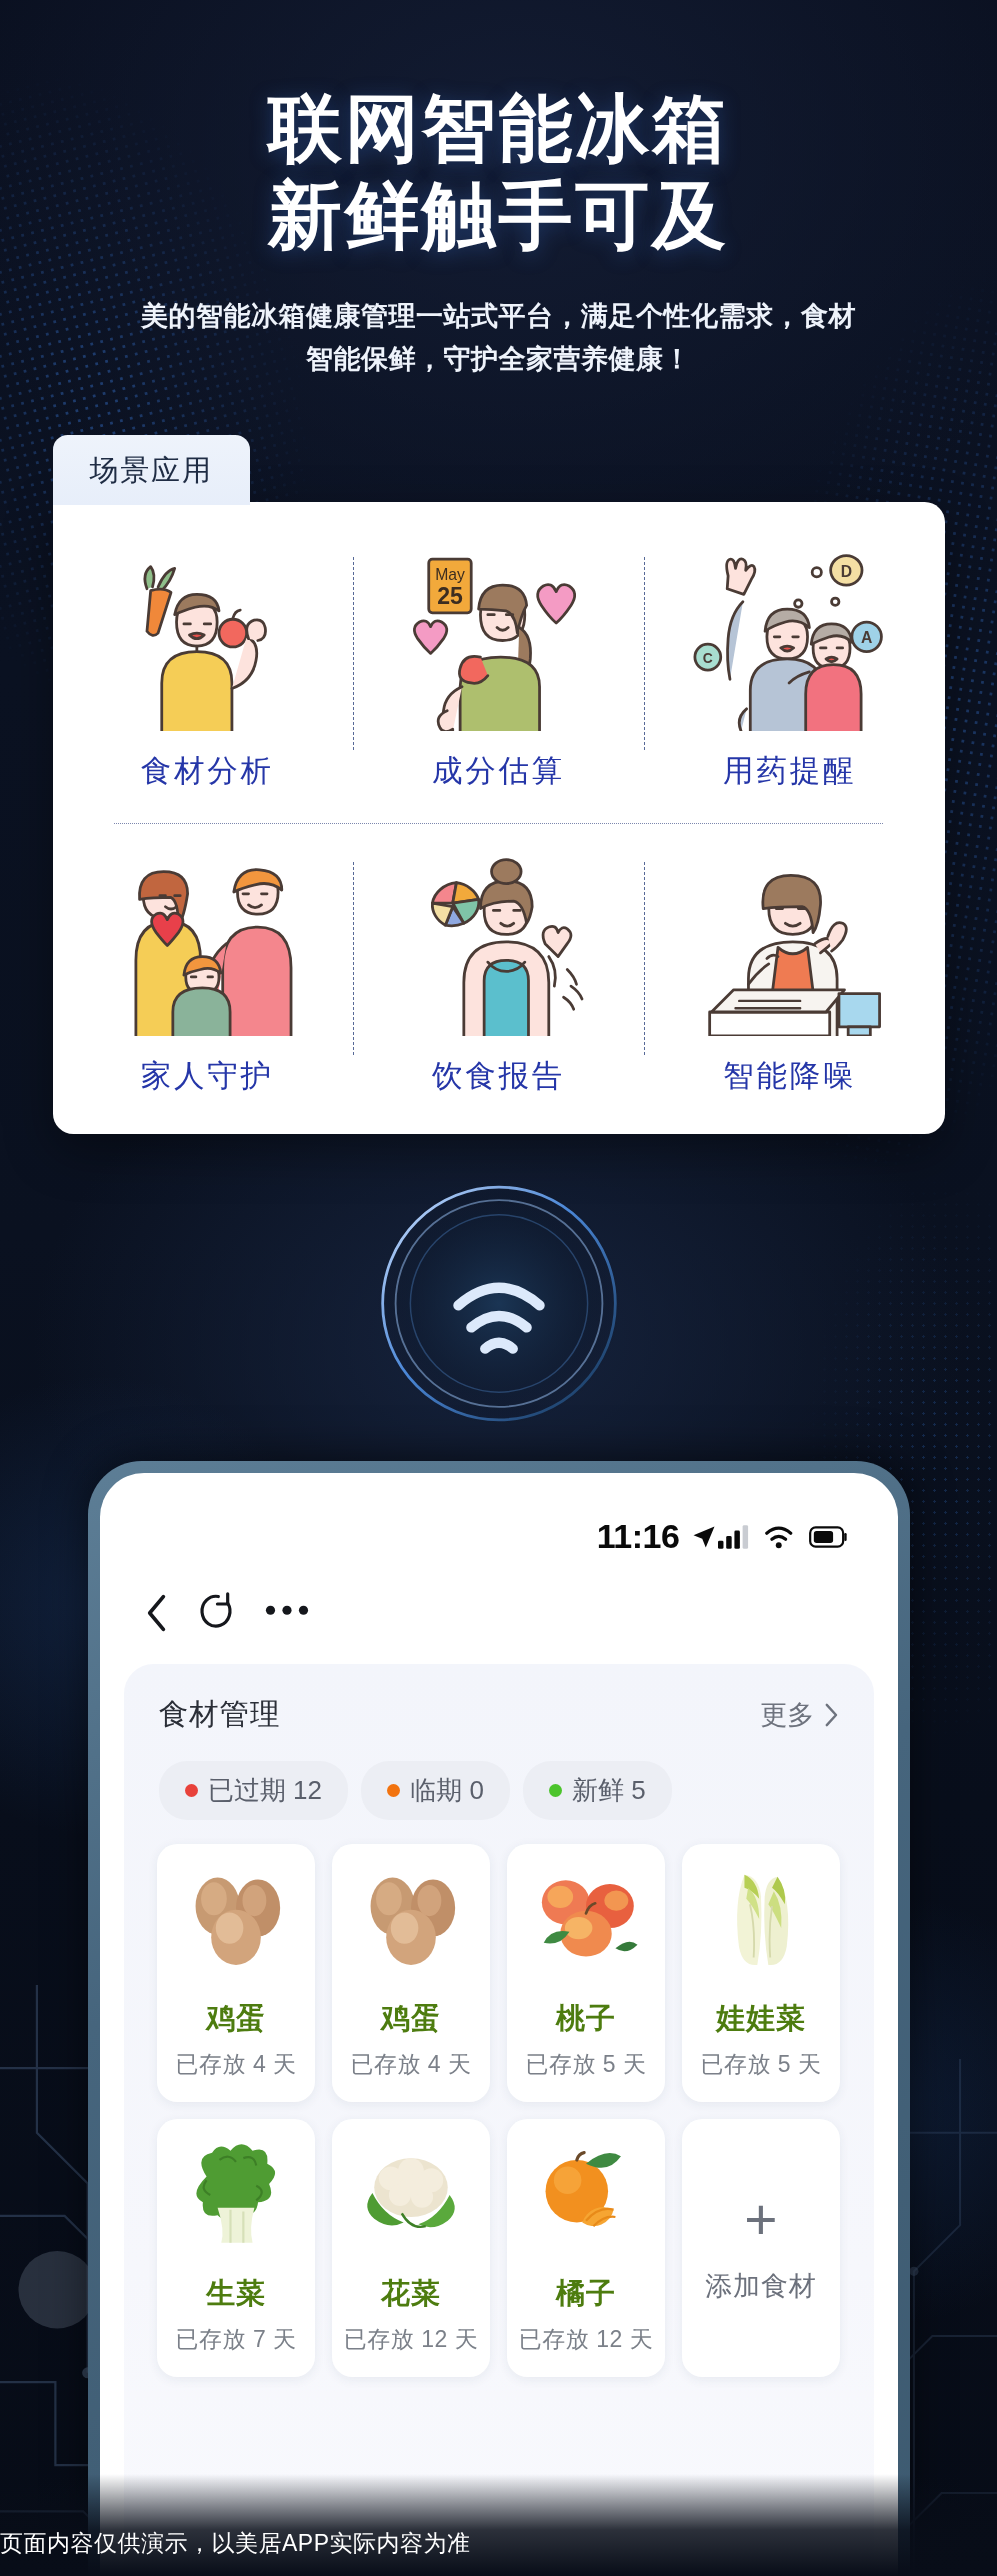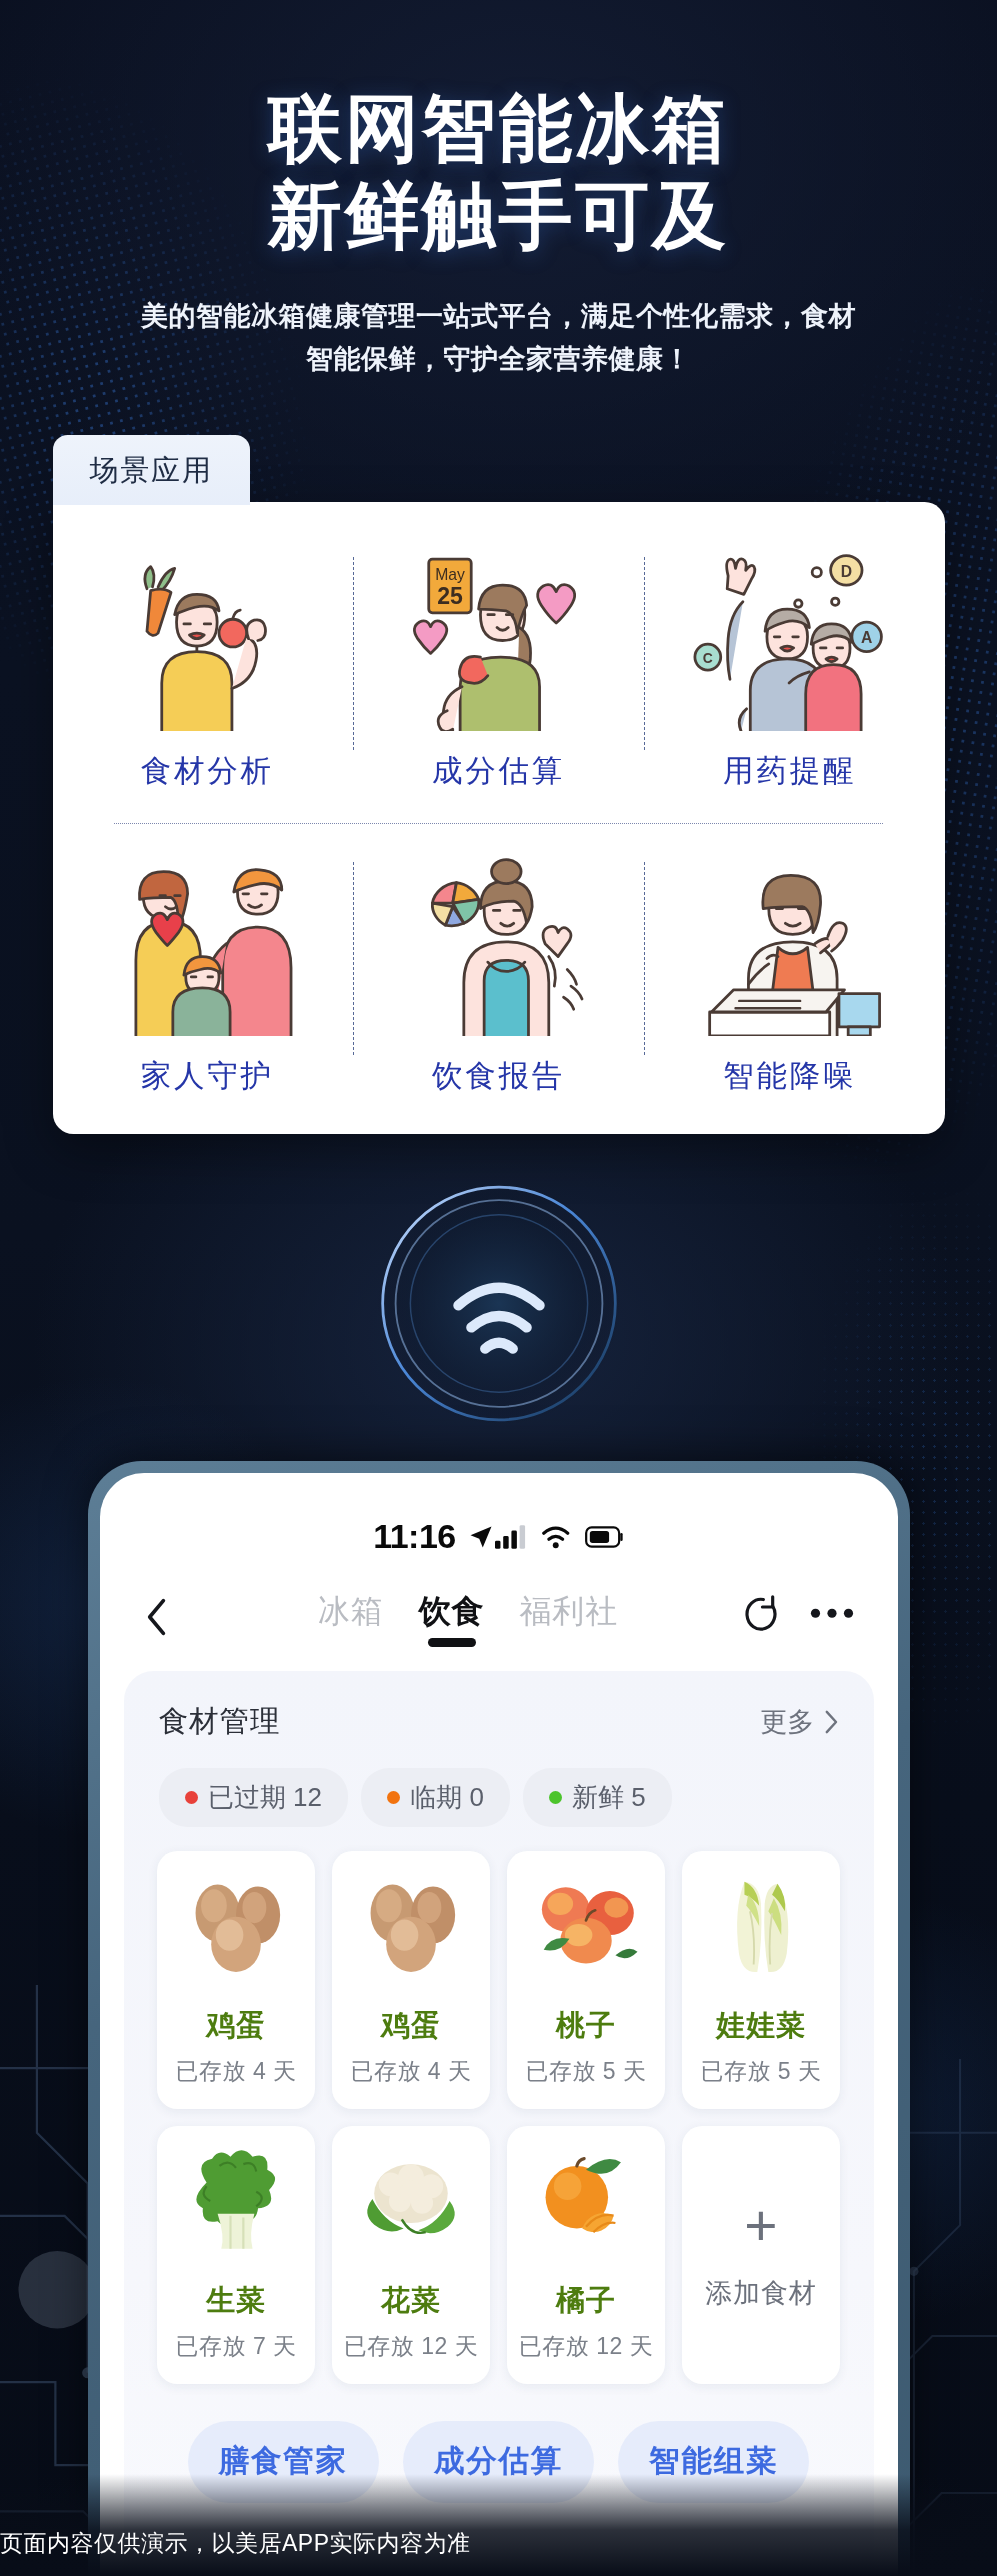--- a/index.html
+++ b/index.html
@@ -135,21 +135,21 @@
     box-shadow: 0 -5.5px 42px rgba(0,0,0,.5);
   }
   .phone-screen {
     position: relative; width: 100%; height: 100%;
     background: #ffffff;
     border-radius: 44px 44px 0 0;
     overflow: hidden;
   }
 
   .statusbar {
-    display: flex; align-items: center; justify-content: center;
+    display: flex; align-items: center; justify-content: flex-end;
     padding: 44px 50px 5.5px;
   }
   .sb-left { display: flex; align-items: center; gap: 11px; }
   .sb-time { font-size: 34px; font-weight: 700; color: #0a0a0a; letter-spacing: -0.5px; }
   .sb-right { display: flex; align-items: center; gap: 14.8px; }
 
   .navbar {
     display: flex; align-items: center; padding: 28px 44px 0; gap: 0;
   }
   .nav-back { width: 52px; flex: 0 0 52px; }
@@ -515,25 +515,20 @@
           </svg>
         </div>
       </div>
 
       <div class="navbar">
         <div class="nav-back">
           <svg width="26" height="42" viewBox="0 0 28 46">
             <path d="M21 5 L6 23 L21 41" fill="none" stroke="#15171c" stroke-width="4" stroke-linecap="round" stroke-linejoin="round"></path>
           </svg>
         </div>
-        <div class="nav-tabs">
-          <div class="nav-tab">冰箱</div>
-          <div class="nav-tab active">饮食</div>
-          <div class="nav-tab">福利社</div>
-        </div>
         <div class="nav-right">
           <svg width="41" height="41" viewBox="0 0 44 44">
             <g fill="none" stroke="#15171c" stroke-width="3.4" stroke-linecap="round">
               <path d="M34 14 a15 16 0 1 1 -10 -7"></path>
               <path d="M34 4 v11 h-11"></path>
             </g>
           </svg>
           <svg width="44" height="18.5" viewBox="0 0 48 20">
             <circle cx="6" cy="10" r="5" fill="#15171c"></circle>
             <circle cx="24" cy="10" r="5" fill="#15171c"></circle>
@@ -684,25 +679,20 @@
             <div class="food-name">橘子</div>
             <div class="food-days">已存放 12 天</div>
           </div>
 
           <div class="food-card add">
             <div class="add-plus">+</div>
             <div class="add-label">添加食材</div>
           </div>
         </div>
 
-        <div class="action-row">
-          <div class="action-btn">膳食管家</div>
-          <div class="action-btn">成分估算</div>
-          <div class="action-btn">智能组菜</div>
-        </div>
 
       </div>
     </div>
   </div>
 
   <div class="disclaimer-shade"></div>
   <div class="disclaimer">页面内容仅供演示，以美居APP实际内容为准</div>
 
 </div>
 

